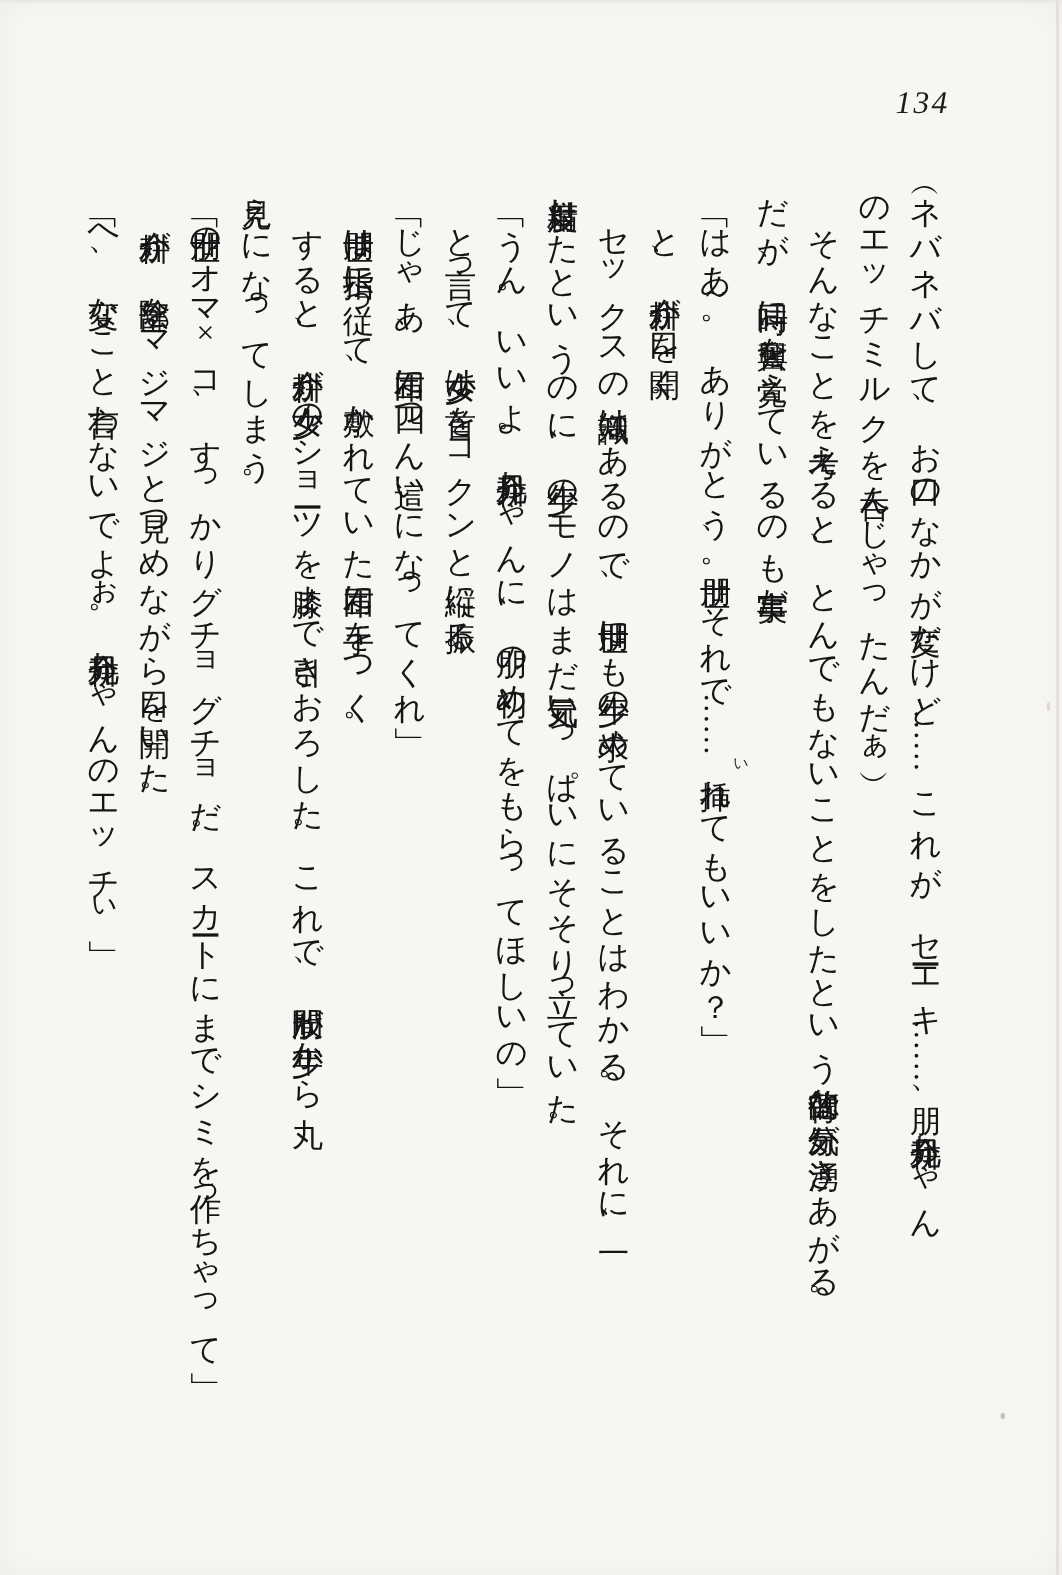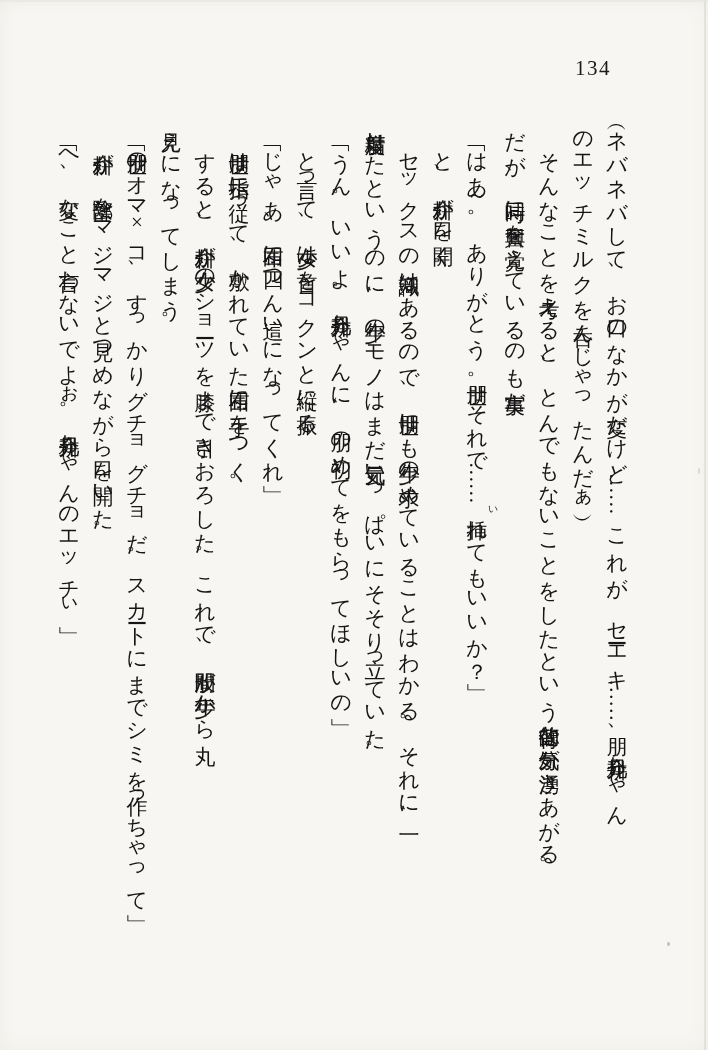--- a/index.html
+++ b/index.html
@@ -12,22 +12,23 @@
     width: 708px;
     height: 1050px;
     background: #f7f6f2;
     overflow: hidden;
     font-family: "Liberation Serif", "DejaVu Serif", serif;
     box-shadow: inset 0 0 18px rgba(120,115,100,0.08);
   }
   .page-number {
     position: absolute;
     top: 56px;
-    left: 575px;
+    left: 597px;
     font-size: 21px;
+    font-style: italic;
     letter-spacing: 1.5px;
     color: #1c1c1c;
   }
   .text-block {
     position: absolute;
     top: 117px;
     right: 74px;
     height: 850px;
     writing-mode: vertical-rl;
     -webkit-writing-mode: vertical-rl;

